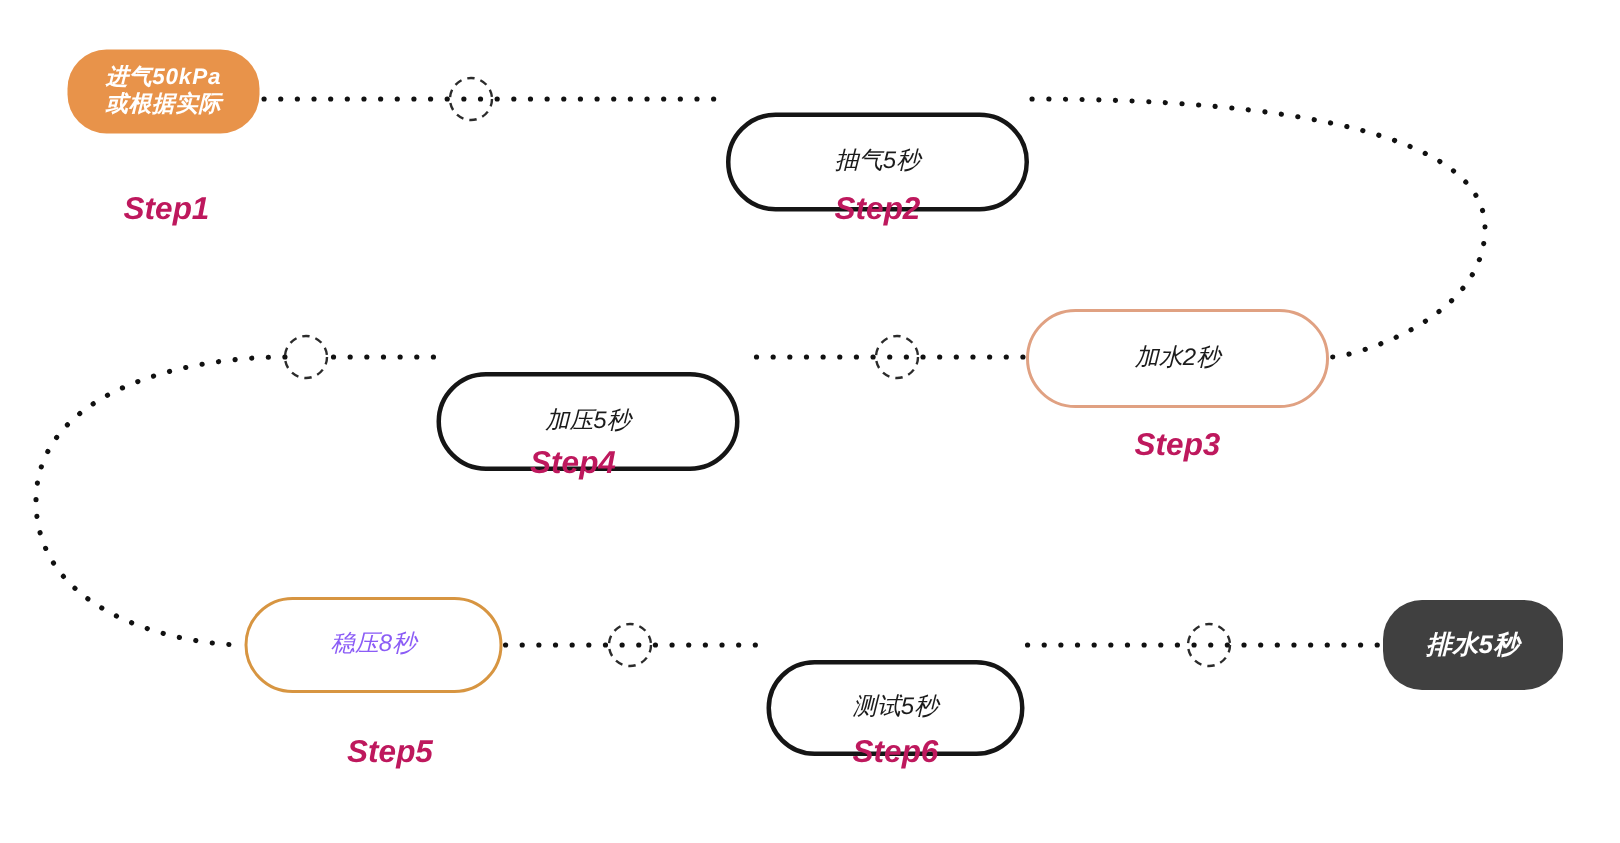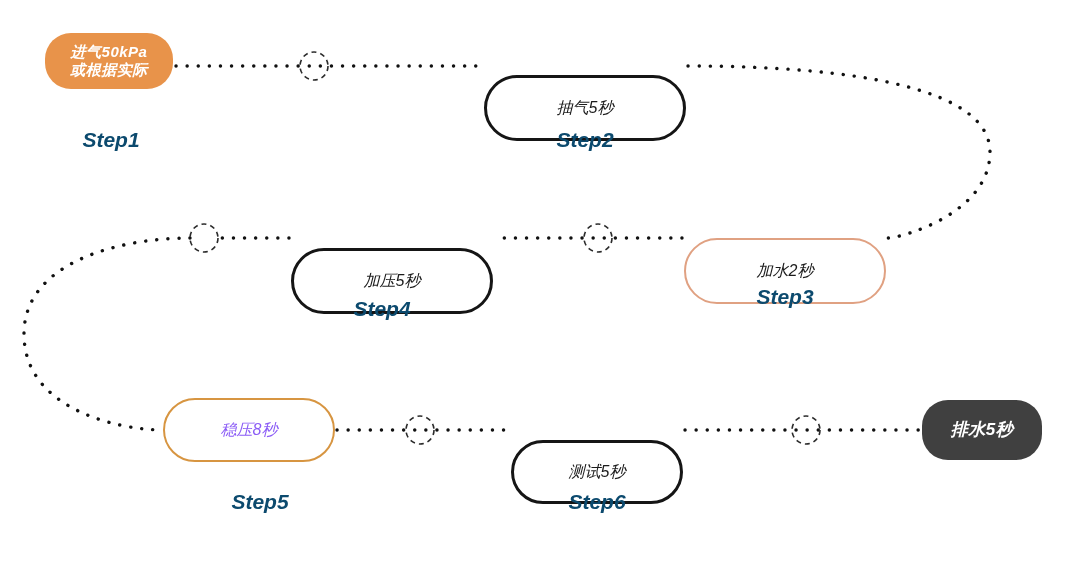--- a/index.html
+++ b/index.html
@@ -50,21 +50,20 @@
     font-weight: 400;
     margin-top: 42px;
   }
   
   .node.outline-salmon {
     border: 2.5px solid #e0a182;
     border-radius: 34px;
     font-size: 16px;
     color: #1b1b1b;
     font-weight: 400;
-    margin-top: 32px;
   }
   .node.outline-amber {
     border: 2.5px solid #d79541;
     border-radius: 34px;
     font-size: 16px;
     color: #8b5cf6;
     font-weight: 400;
     text-align: center;
   }
   
@@ -84,21 +83,21 @@
     color: #ffffff;
     font-size: 17px;
     font-weight: 700;
     letter-spacing: .5px;
   }
   .step-label {
     position: absolute;
     z-index: 3;
     font-size: 21px;
     font-weight: 700;
-    color: #0c4a6e;
+    color: #be185d;
     text-align: center;
     white-space: nowrap;
     transform: translateX(-50%);
   }
 </style>
 </head>
 <body>
 
 <div id="stage">
 

